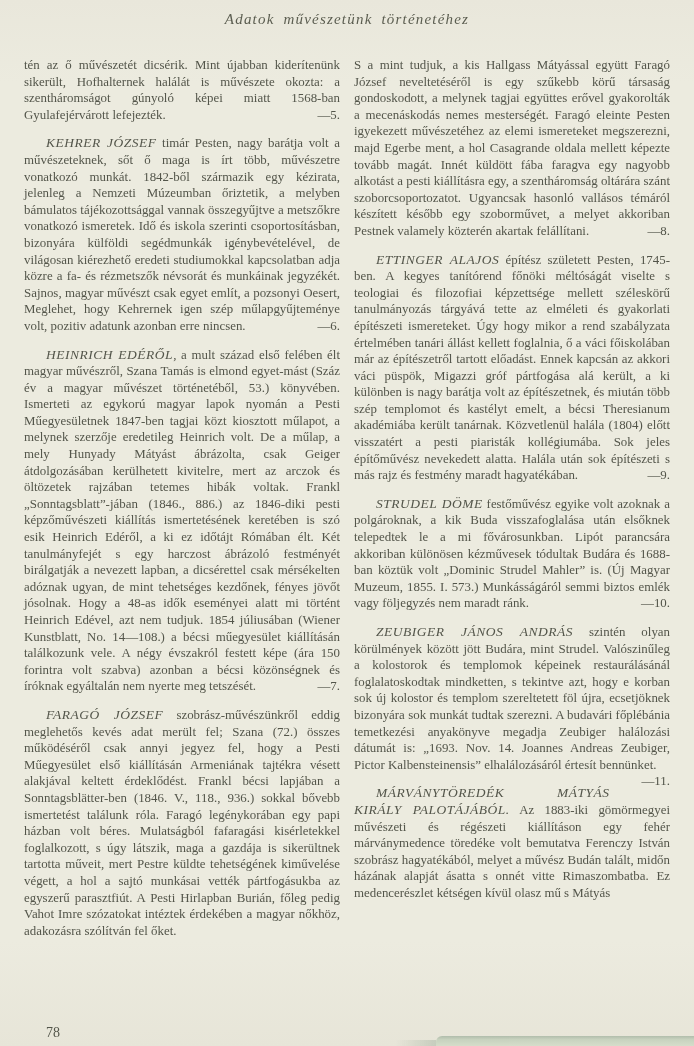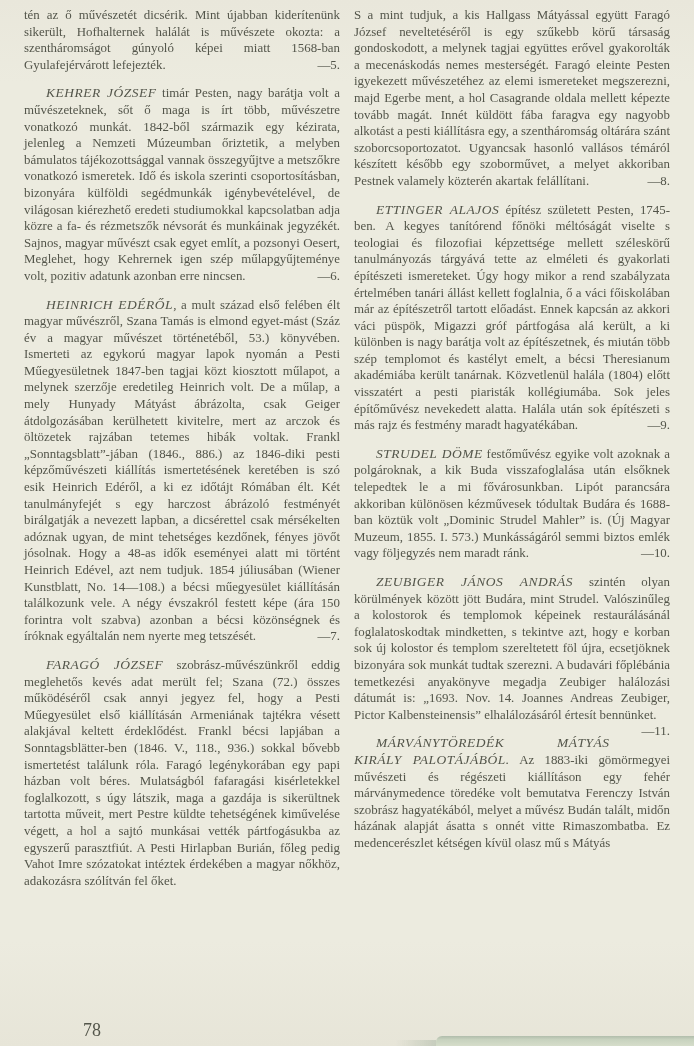--- a/index.html
+++ b/index.html
@@ -26,21 +26,21 @@
     font-size: 15px;
     letter-spacing: 1.2px;
     padding-top: 11px;
     color: #5b5d50;
     word-spacing: 4px;
   }
   .columns {
     display: flex;
     gap: 14px;
     padding: 0 24px;
-    margin-top: 7px;
+    margin-top: 29px;
   }
   .col {
     flex: 1 1 0;
     min-width: 0;
   }
   .col p {
     margin: 0 0 12px 0;
     text-align: justify;
     font-size: 12.9px;
     line-height: 16.6px;
@@ -59,23 +59,22 @@
     font-style: italic;
   }
   .sig {
     float: right;
     padding-left: 10px;
   }
   .pagenum {
     position: absolute;
     left: 46px;
     bottom: 5px;
-    font-size: 18px;
+    font-size: 14px;
     color: #53554a;
-    margin-left: 37px;
   }
   .scan-edge-bottom {
     position: absolute;
     right: 0;
     bottom: 0;
     width: 258px;
     height: 10px;
     background: linear-gradient(180deg, #a8b6a4 0%, #c2cfba 35%, #d3dcc8 100%);
     border-radius: 6px 0 0 0;
     opacity: 0.85;
@@ -88,20 +87,21 @@
     width: 40px;
     height: 6px;
     background: linear-gradient(90deg, rgba(168,182,164,0), rgba(168,182,164,0.6));
   }
 </style>
 </head>
 <body>
 
 <div class="page">
 
+  <div class="header">Adatok művészetünk történetéhez</div>
 
   <div class="columns">
 
     <div class="col">
       <p class="cont"><span>tén az ő művészetét dicsérik. Mint újabban kiderítenünk sikerült, Hofhalternek halálát is művészete okozta: a szentháromságot gúnyoló képei miatt 1568-ban Gyulafejérvárott lefejezték.</span><span class="sig">—5.</span></p>
       <p><span class="lead">KEHRER JÓZSEF</span><span> timár Pesten, nagy barátja volt a művészeteknek, sőt ő maga is írt több, művészetre vonatkozó munkát. 1842-ből származik egy kézirata, jelenleg a Nemzeti Múzeumban őriztetik, a melyben bámulatos tájékozottsággal vannak összegyűjtve a metszőkre vonatkozó ismeretek. Idő és iskola szerinti csoportosításban, bizonyára külföldi segédmunkák igénybevételével, de világosan kiérezhető eredeti studiumokkal kapcsolatban adja közre a fa- és rézmetszők névsorát és munkáinak jegyzékét. Sajnos, magyar művészt csak egyet említ, a pozsonyi Oesert, Meglehet, hogy Kehrernek igen szép műlapgyűjteménye volt, pozitiv adatunk azonban erre nincsen.</span><span class="sig">—6.</span></p>
       <p><span class="lead">HEINRICH EDÉRŐL</span><span>, a mult század első felében élt magyar művészről, Szana Tamás is elmond egyet-mást (Száz év a magyar művészet történetéből, 53.) könyvében. Ismerteti az egykorú magyar lapok nyomán a Pesti Műegyesületnek 1847-ben tagjai közt kiosztott műlapot, a melynek szerzője eredetileg Heinrich volt. De a műlap, a mely Hunyady Mátyást ábrázolta, csak Geiger átdolgozásában kerülhetett kivitelre, mert az arczok és öltözetek rajzában tetemes hibák voltak. Frankl „Sonntagsblatt”-jában (1846., 886.) az 1846-diki pesti képzőművészeti kiállítás ismertetésének keretében is szó esik Heinrich Edéről, a ki ez időtájt Rómában élt. Két tanulmányfejét s egy harczost ábrázoló festményét birálgatják a nevezett lapban, a dicsérettel csak mérsékelten adóznak ugyan, de mint tehetséges kezdőnek, fényes jövőt jósolnak. Hogy a 48-as idők eseményei alatt mi történt Heinrich Edével, azt nem tudjuk. 1854 júliusában (Wiener Kunstblatt, No. 14—108.) a bécsi műegyesület kiállításán találkozunk vele. A négy évszakról festett képe (ára 150 forintra volt szabva) azonban a bécsi közönségnek és íróknak egyáltalán nem nyerte meg tetszését.</span><span class="sig">—7.</span></p>
       <p><span class="lead">FARAGÓ JÓZSEF</span><span> szobrász-művészünkről eddig meglehetős kevés adat merült fel; Szana (72.) összes működéséről csak annyi jegyez fel, hogy a Pesti Műegyesület első kiállításán Armeniának tajtékra vésett alakjával keltett érdeklődést. Frankl bécsi lapjában a Sonntagsblätter-ben (1846. V., 118., 936.) sokkal bővebb ismertetést találunk róla. Faragó legénykorában egy papi házban volt béres. Mulatságból fafaragási kisérletekkel foglalkozott, s úgy látszik, maga a gazdája is sikerültnek tartotta műveit, mert Pestre küldte tehetségének kiművelése végett, a hol a sajtó munkásai vették pártfogásukba az egyszerű parasztfiút. A Pesti Hirlapban Burián, főleg pedig Vahot Imre szózatokat intéztek érdekében a magyar nőkhöz, adakozásra szólítván fel őket.</span><span class="sig"></span></p>
     </div>
 

